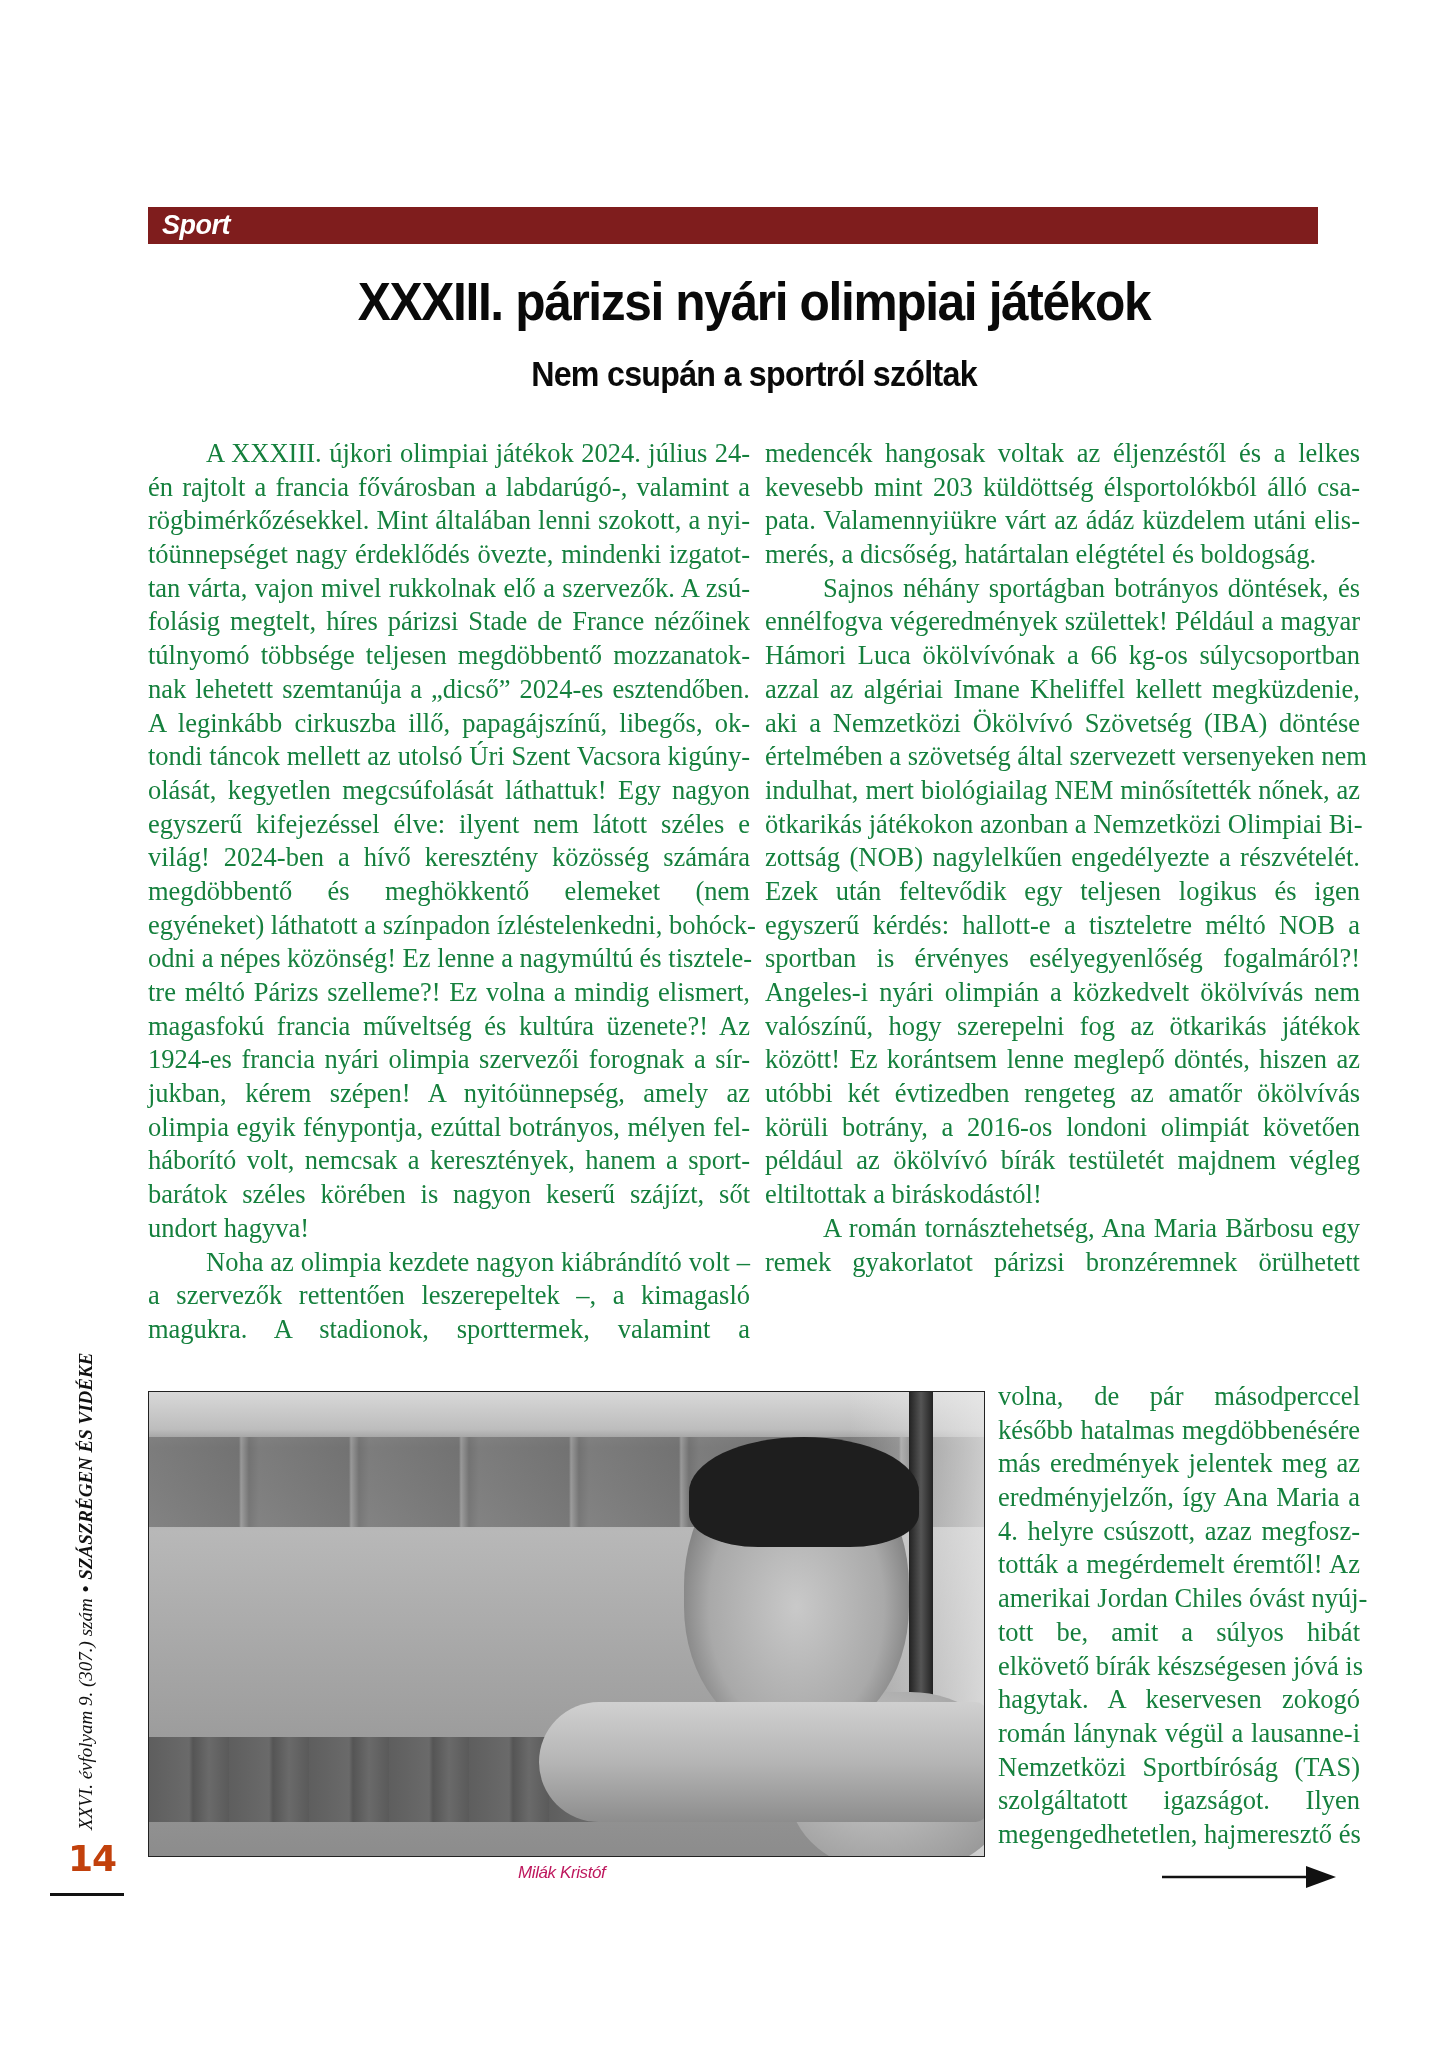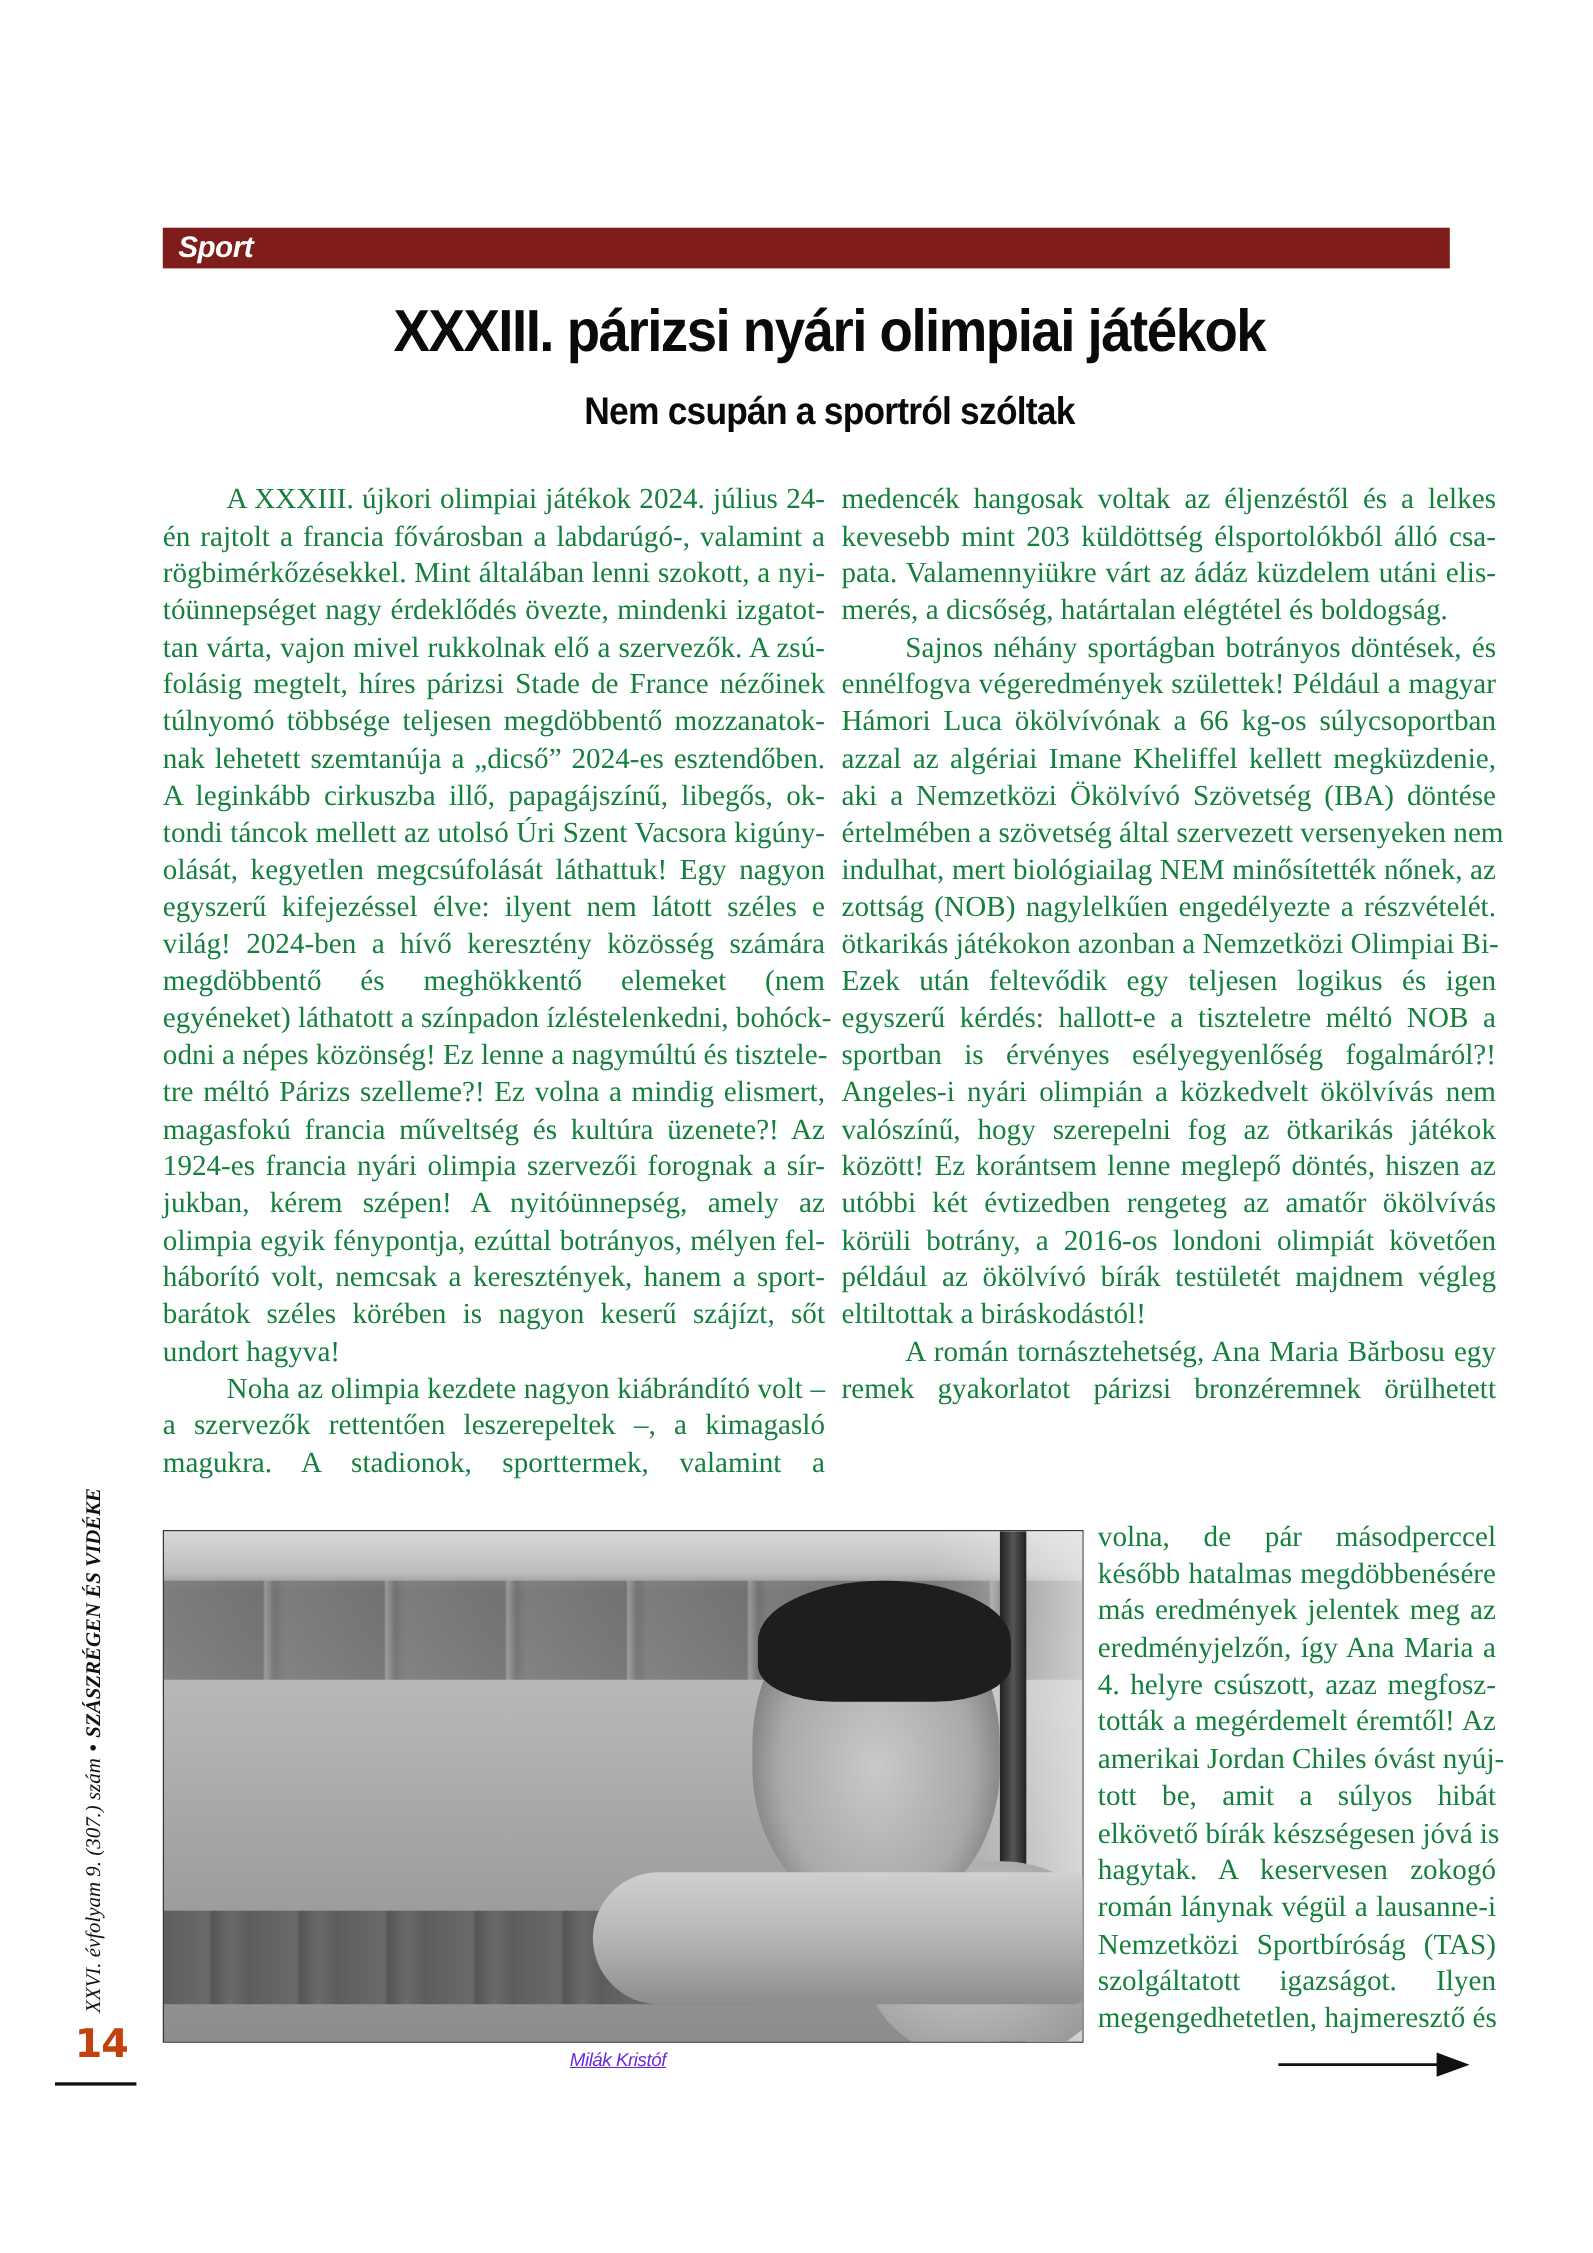--- a/index.html
+++ b/index.html
@@ -77,21 +77,21 @@
     position: absolute; left: 760px; top: 0; width: 24px; height: 466px;
     background: linear-gradient(90deg, #222, #555, #222);
   }
   .photo .wall {
     position: absolute; left: 700px; top: 0; width: 137px; height: 466px;
     background: linear-gradient(90deg, rgba(235,235,235,0.0), rgba(235,235,235,0.75));
   }
   .caption {
     position: absolute; left: 518px; top: 1863px;
     font-family: "Liberation Sans", sans-serif; font-style: italic; font-size: 17px;
-    color: #6d28d9; letter-spacing: -0.4px; text-decoration: underline;
+    color: #be185d; letter-spacing: -0.4px;
   }
   .arrow {
     position: absolute; left: 1162px; top: 1865px; width: 174px; height: 24px;
   }
   .side-text {
     position: absolute; left: 74px; top: 1830px; width: 552px; height: 24px;
     transform: rotate(-90deg); transform-origin: 0 0;
     font-family: "Liberation Serif", serif; font-size: 19px; color: #111;
     white-space: nowrap; line-height: 24px;
   }
@@ -152,22 +152,22 @@
   <span class="ln">kevesebb mint 203 küldöttség élsportolókból álló csa-</span>
   <span class="ln">pata. Valamennyiükre várt az ádáz küzdelem utáni elis-</span>
   <span class="ln last">merés, a dicsőség, határtalan elégtétel és boldogság.</span>
   <span class="ln indent">Sajnos néhány sportágban botrányos döntések, és</span>
   <span class="ln">ennélfogva végeredmények születtek! Például a magyar</span>
   <span class="ln">Hámori Luca ökölvívónak a 66 kg-os súlycsoportban</span>
   <span class="ln">azzal az algériai Imane Kheliffel kellett megküzdenie,</span>
   <span class="ln">aki a Nemzetközi Ökölvívó Szövetség (IBA) döntése</span>
   <span class="ln">értelmében a szövetség által szervezett versenyeken nem</span>
   <span class="ln">indulhat, mert biológiailag NEM minősítették nőnek, az</span>
+  <span class="ln">ötkarikás játékokon azonban a Nemzetközi Olimpiai Bi-</span>
   <span class="ln">zottság (NOB) nagylelkűen engedélyezte a részvételét.</span>
-  <span class="ln">ötkarikás játékokon azonban a Nemzetközi Olimpiai Bi-</span>
   <span class="ln">Ezek után feltevődik egy teljesen logikus és igen</span>
   <span class="ln">egyszerű kérdés: hallott-e a tiszteletre méltó NOB a</span>
   <span class="ln">sportban is érvényes esélyegyenlőség fogalmáról?!</span>
   <span class="ln">Angeles-i nyári olimpián a közkedvelt ökölvívás nem</span>
   <span class="ln">valószínű, hogy szerepelni fog az ötkarikás játékok</span>
   <span class="ln">között! Ez korántsem lenne meglepő döntés, hiszen az</span>
   <span class="ln">utóbbi két évtizedben rengeteg az amatőr ökölvívás</span>
   <span class="ln">körüli botrány, a 2016-os londoni olimpiát követően</span>
   <span class="ln">például az ökölvívó bírák testületét majdnem végleg</span>
   <span class="ln last">eltiltottak a biráskodástól!</span>

